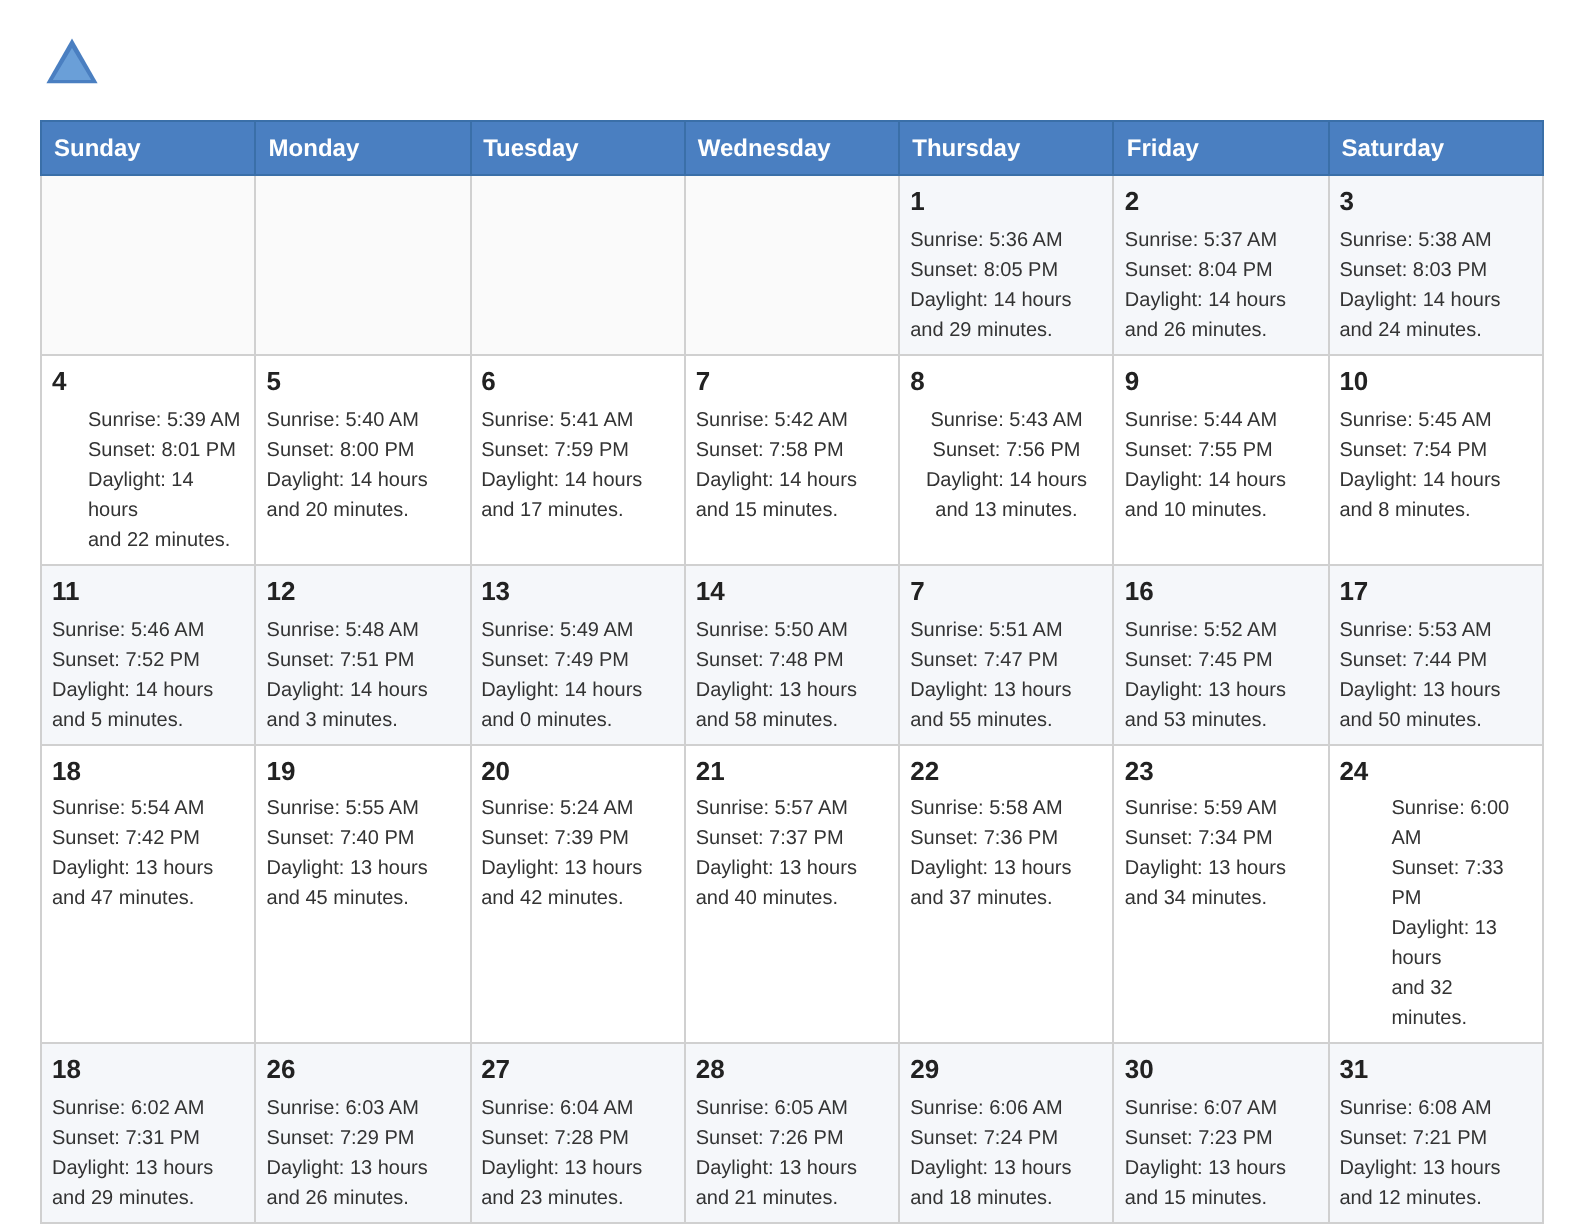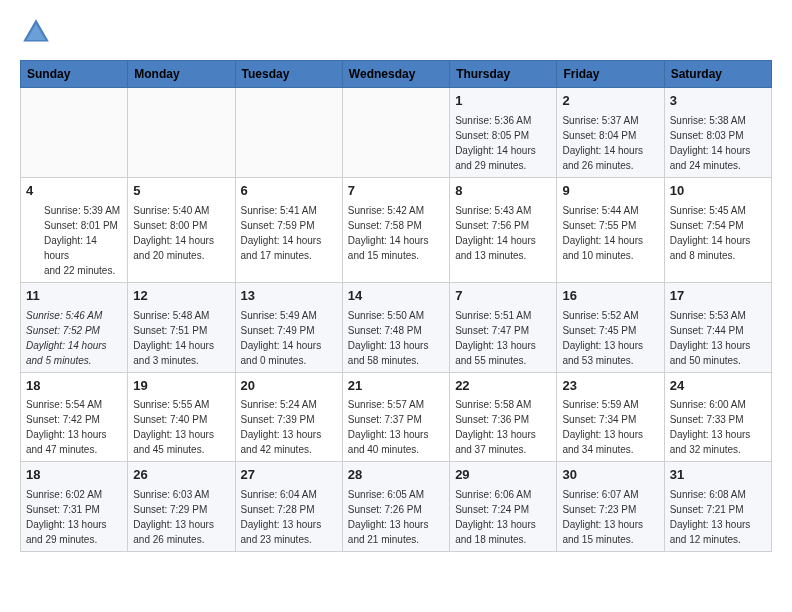--- a/index.html
+++ b/index.html
@@ -45,21 +45,21 @@
       color: #555;
       margin-top: 2px;
     }
     table {
       width: 100%;
       border-collapse: collapse;
       font-size: 11px;
     }
     thead tr th {
       background-color: #4a7fc1;
-      color: #000000;
+      color: #ffffff;
       font-size: 12px;
       font-weight: bold;
       padding: 6px 6px;
       text-align: left;
       border: 1px solid #3a6fa8;
     }
     tbody tr td {
       width: calc(100%/7);
       vertical-align: top;
       padding: 4px 5px;
@@ -176,21 +176,21 @@
         </td>
         <td>
           <span class="day-number">7</span>
           <div class="day-info" style="white-space: pre-line;">Sunrise: 5:42 AM
 Sunset: 7:58 PM
 Daylight: 14 hours
 and 15 minutes.</div>
         </td>
         <td>
           <span class="day-number">8</span>
-          <div class="day-info" style="white-space: pre-line;">Sunrise: 5:43 AM
+          <div class="day-info" style="white-space: pre-line; text-align: center;">Sunrise: 5:43 AM
 Sunset: 7:56 PM
 Daylight: 14 hours
 and 13 minutes.</div>
         </td>
         <td>
           <span class="day-number">9</span>
           <div class="day-info" style="white-space: pre-line;">Sunrise: 5:44 AM
 Sunset: 7:55 PM
 Daylight: 14 hours
 and 10 minutes.</div>
@@ -199,21 +199,21 @@
           <span class="day-number">10</span>
           <div class="day-info" style="white-space: pre-line;">Sunrise: 5:45 AM
 Sunset: 7:54 PM
 Daylight: 14 hours
 and 8 minutes.</div>
         </td>
       </tr>
       <tr>
         <td>
           <span class="day-number">11</span>
-          <div class="day-info" style="white-space: pre-line; font-style: italic;">Sunrise: 5:46 AM
+          <div class="day-info" style="white-space: pre-line;">Sunrise: 5:46 AM
 Sunset: 7:52 PM
 Daylight: 14 hours
 and 5 minutes.</div>
         </td>
         <td>
           <span class="day-number">12</span>
           <div class="day-info" style="white-space: pre-line;">Sunrise: 5:48 AM
 Sunset: 7:51 PM
 Daylight: 14 hours
 and 3 minutes.</div>
@@ -292,21 +292,21 @@
         </td>
         <td>
           <span class="day-number">23</span>
           <div class="day-info" style="white-space: pre-line;">Sunrise: 5:59 AM
 Sunset: 7:34 PM
 Daylight: 13 hours
 and 34 minutes.</div>
         </td>
         <td>
           <span class="day-number">24</span>
-          <div class="day-info" style="white-space: pre-line;">Sunrise: 6:00 AM
+          <div class="day-info" style="white-space: pre-line; margin-left: 26px;">Sunrise: 6:00 AM
 Sunset: 7:33 PM
 Daylight: 13 hours
 and 32 minutes.</div>
         </td>
       </tr>
       <tr>
         <td>
           <span class="day-number">18</span>
           <div class="day-info" style="white-space: pre-line;">Sunrise: 6:02 AM
 Sunset: 7:31 PM

